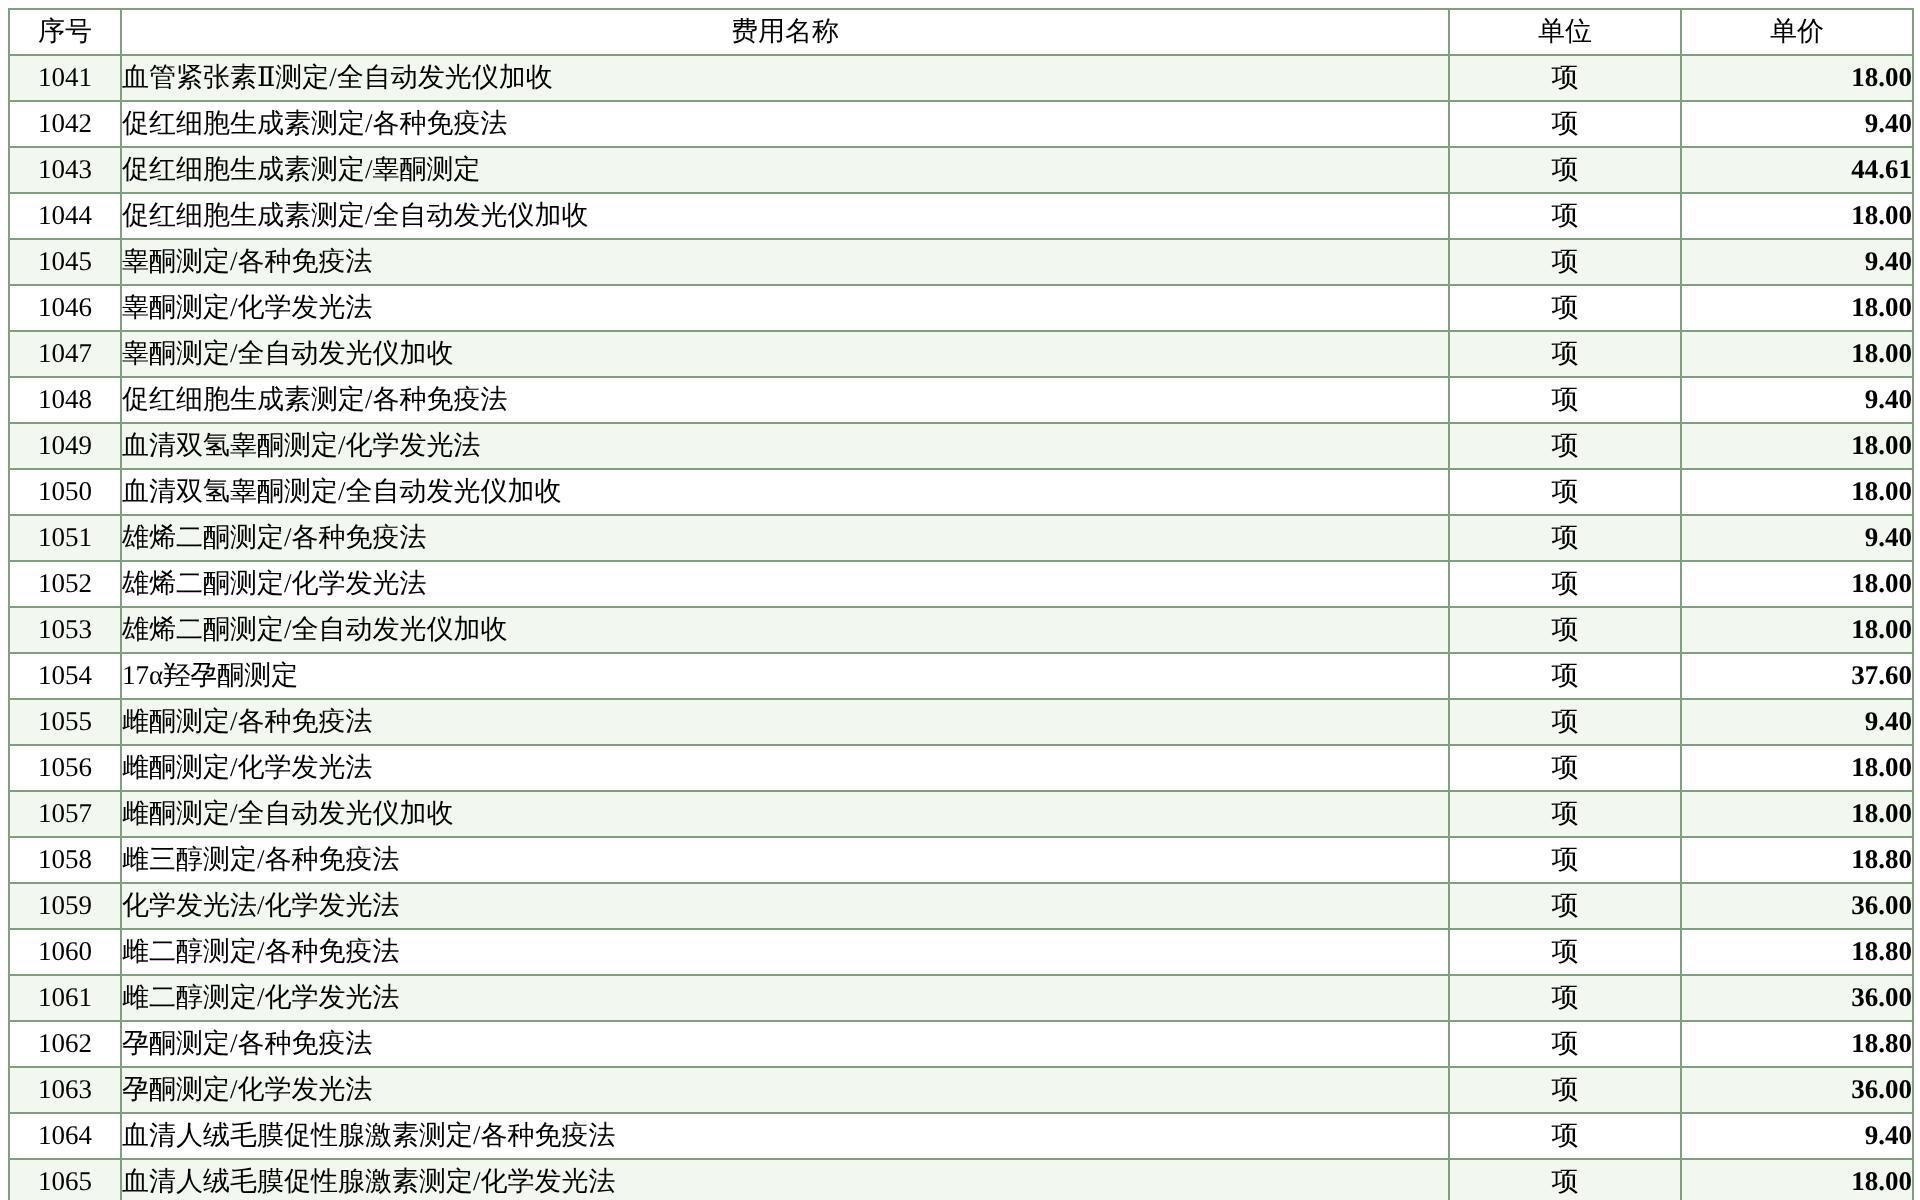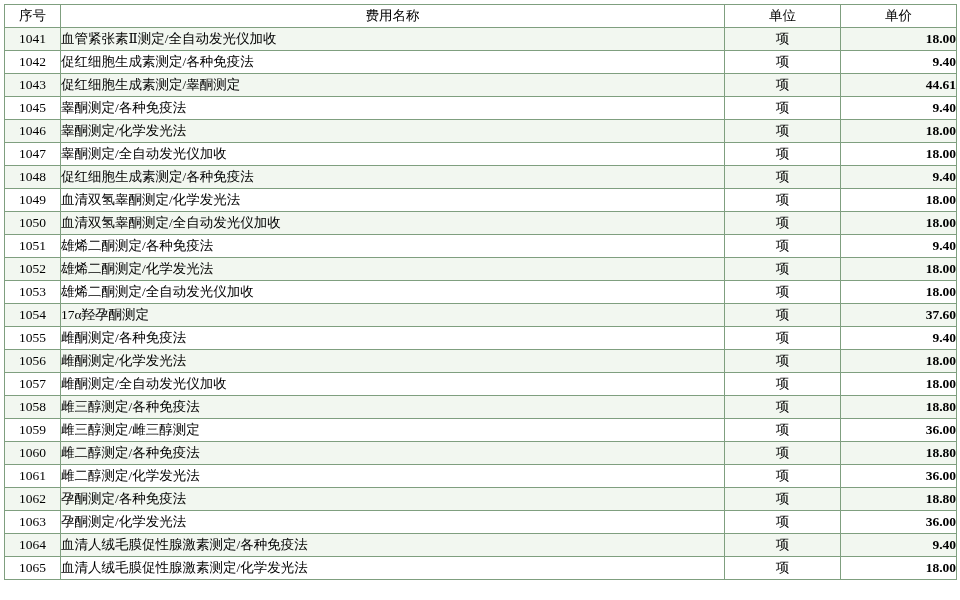--- a/index.html
+++ b/index.html
@@ -106,20 +106,26 @@
           <td class="unit">项</td>
           <td class="price">9.40</td>
         </tr>
         <tr>
           <td class="id">1043</td>
           <td class="name">促红细胞生成素测定/睾酮测定</td>
           <td class="unit">项</td>
           <td class="price">44.61</td>
         </tr>
         <tr>
+          <td class="id">1044</td>
+          <td class="name">促红细胞生成素测定/全自动发光仪加收</td>
+          <td class="unit">项</td>
+          <td class="price">18.00</td>
+        </tr>
+        <tr>
           <td class="id">1045</td>
           <td class="name">睾酮测定/各种免疫法</td>
           <td class="unit">项</td>
           <td class="price">9.40</td>
         </tr>
         <tr>
           <td class="id">1046</td>
           <td class="name">睾酮测定/化学发光法</td>
           <td class="unit">项</td>
           <td class="price">18.00</td>
@@ -191,21 +197,21 @@
           <td class="price">18.00</td>
         </tr>
         <tr>
           <td class="id">1058</td>
           <td class="name">雌三醇测定/各种免疫法</td>
           <td class="unit">项</td>
           <td class="price">18.80</td>
         </tr>
         <tr>
           <td class="id">1059</td>
-          <td class="name">雌三醇测定/雌三醇测定</td>
+          <td class="name">化学发光法/化学发光法</td>
           <td class="unit">项</td>
           <td class="price">36.00</td>
         </tr>
         <tr>
           <td class="id">1060</td>
           <td class="name">雌二醇测定/各种免疫法</td>
           <td class="unit">项</td>
           <td class="price">18.80</td>
         </tr>
         <tr>

